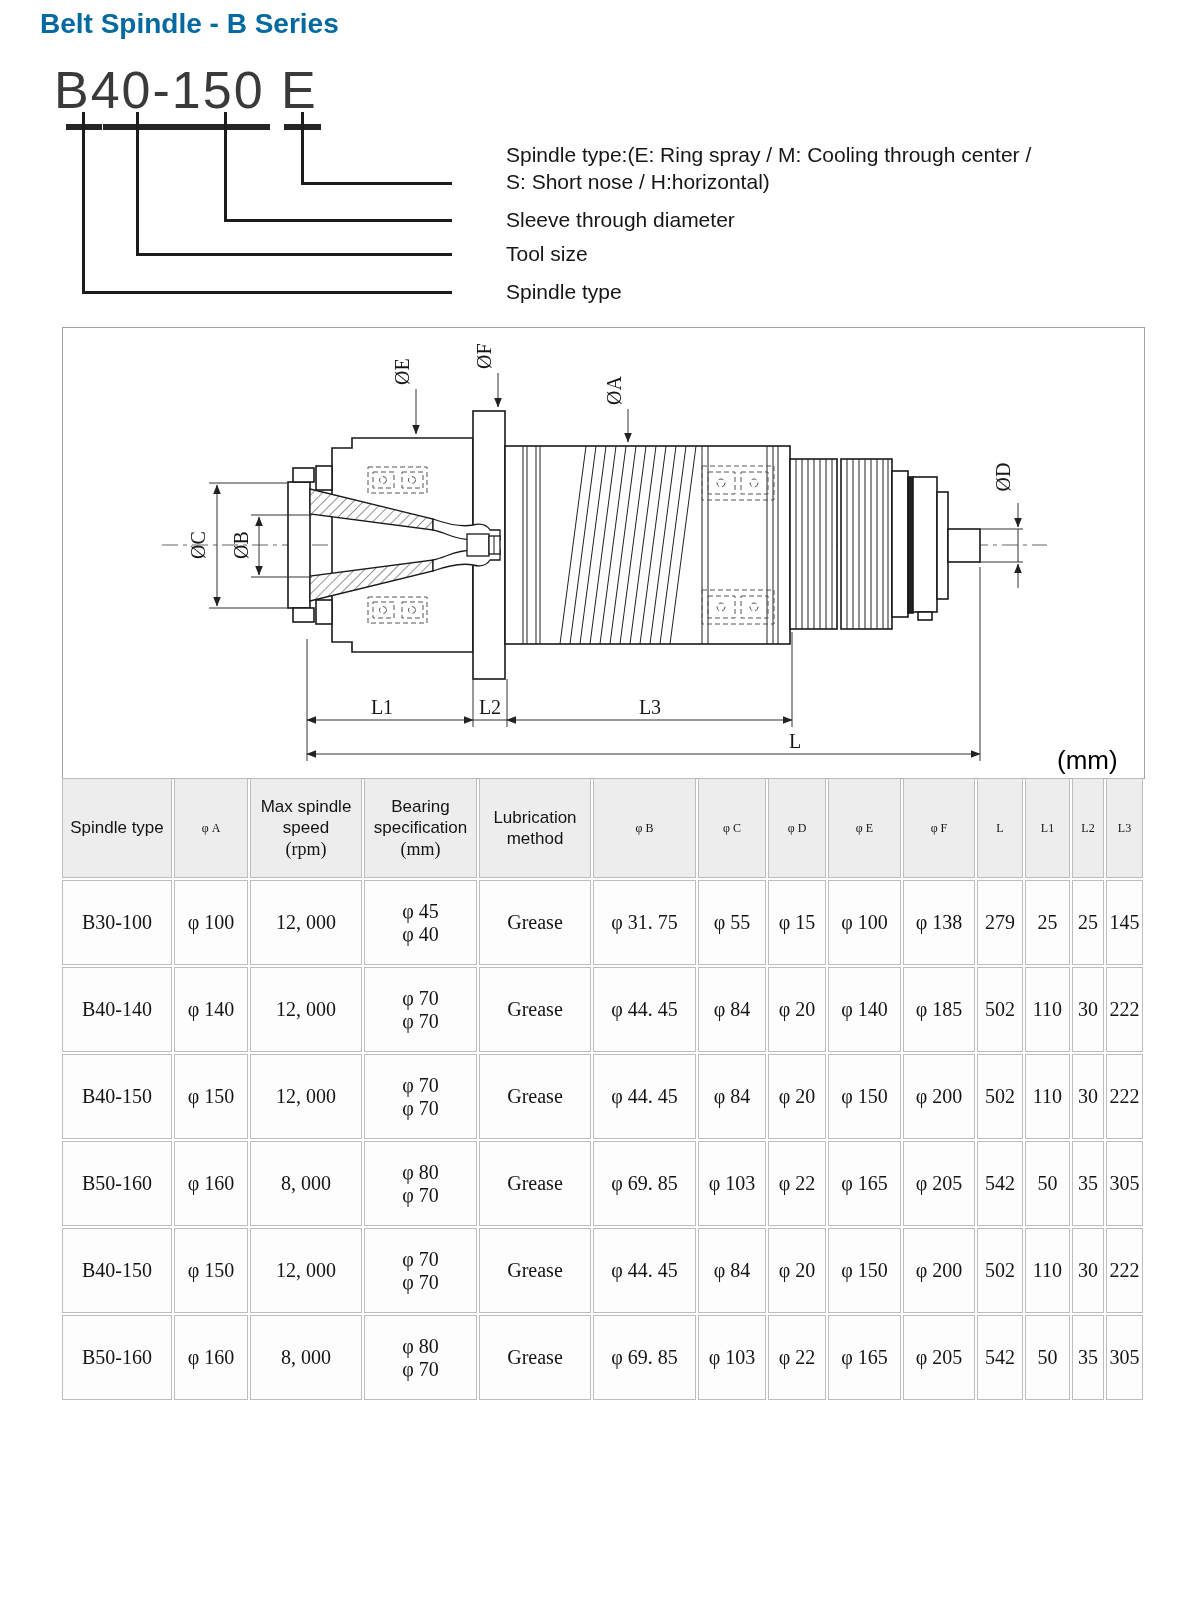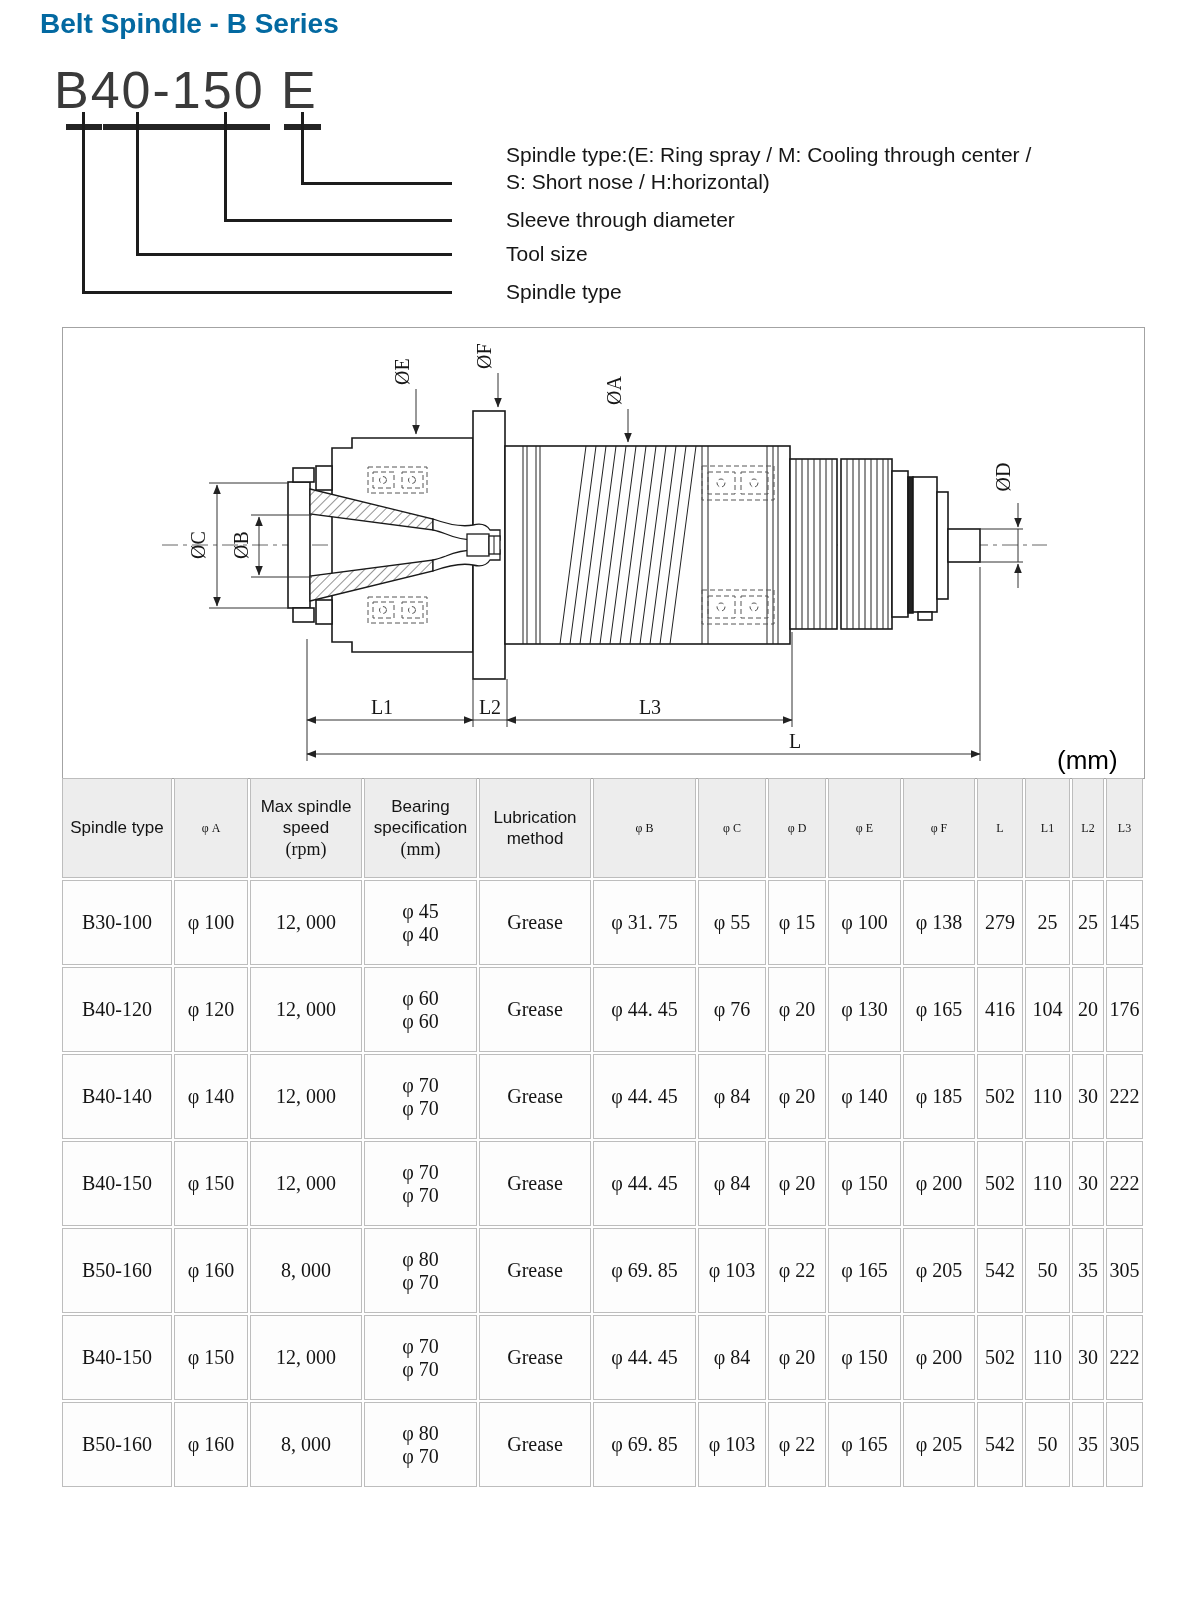--- a/index.html
+++ b/index.html
@@ -290,39 +290,20 @@
         <td>φ 55</td>
         <td>φ 15</td>
         <td>φ 100</td>
         <td>φ 138</td>
         <td>279</td>
         <td>25</td>
         <td>25</td>
         <td>145</td>
       </tr>
       <tr>
-        <td>B40-120</td>
-        <td>φ 120</td>
-        <td>12, 000</td>
-        <td>
-          <div>φ 60</div>
-          <div>φ 60</div>
-        </td>
-        <td>Grease</td>
-        <td>φ 44. 45</td>
-        <td>φ 76</td>
-        <td>φ 20</td>
-        <td>φ 130</td>
-        <td>φ 165</td>
-        <td>416</td>
-        <td>104</td>
-        <td>20</td>
-        <td>176</td>
-      </tr>
-      <tr>
         <td>B40-140</td>
         <td>φ 140</td>
         <td>12, 000</td>
         <td>
           <div>φ 70</div>
           <div>φ 70</div>
         </td>
         <td>Grease</td>
         <td>φ 44. 45</td>
         <td>φ 84</td>

